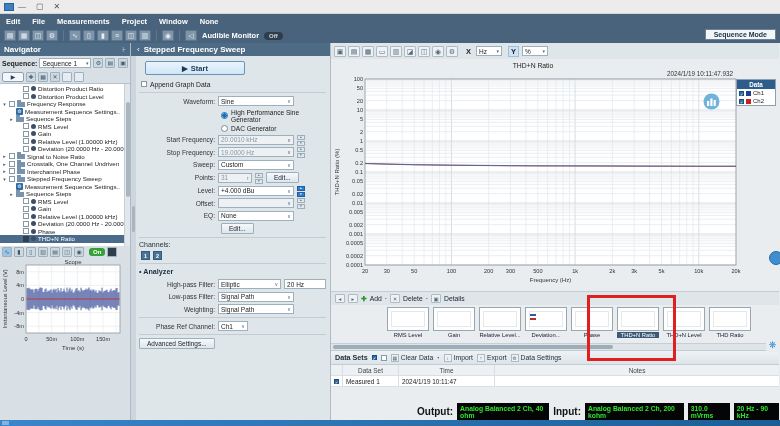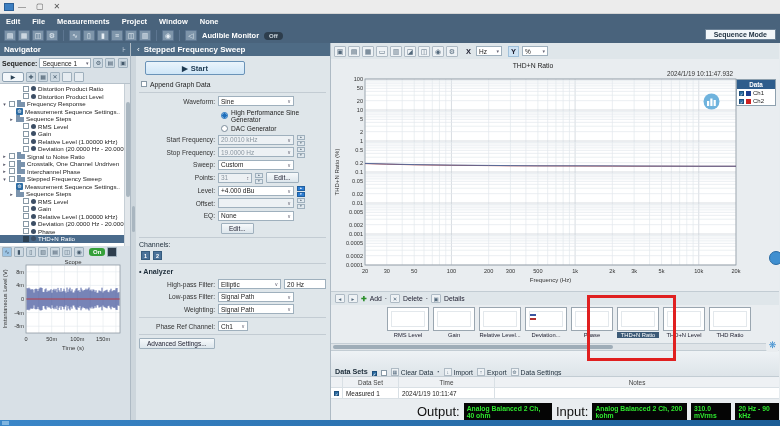--- a/index.html
+++ b/index.html
@@ -110,34 +110,34 @@
   .plus { color:#2c8f2c; font-weight:bold; }
   .tilesrow { height:38px; display:flex; align-items:flex-start; gap:4px; padding:2px 0 0 56px; background:#e9edf0; }
   .tile { width:42px; }
   .tbox { width:42px; height:24px; background:#fff; border:1px solid #9aa6b0; position:relative; }
   .tbox:after { content:""; position:absolute; inset:3px; border:1px solid #e3e8ec; }
   .tmark { position:absolute; left:4px; top:6px; width:6px; height:2px; }
   .tlabel2 { font-size:5.8px; text-align:center; margin-top:1px; white-space:nowrap; overflow:hidden; color:#223;}
   .tile.sel .tlabel2 { background:#3c5a77; color:#fff; }
   .hscroll { height:7px; background:#dfe4e8; border-top:1px solid #c6cfd6; position:relative; }
   .hthumb { position:absolute; top:1px; left:2px; width:280px; height:4px; background:#9fadb8; border-radius:2px;}
-  .dsbar { height:26px; display:flex; align-items:flex-end; gap:4px; padding:0 4px; background:linear-gradient(#eef2f5,#dde4e9);
+  .dsbar { height:14px; display:flex; align-items:center; gap:4px; padding:0 4px; background:linear-gradient(#eef2f5,#dde4e9);
     border-top:1px solid #c2ccd3; font-size:7.2px; font-weight:bold; color:#1d2d3a; }
   .dsbar .item { display:flex; align-items:center; gap:2px; font-weight:normal; font-size:6.8px; }
   .dsbar .dico { width:8px; height:8px; background:#eef2f5; border:1px solid #aebac4; font-size:5px;
     line-height:7px; text-align:center; color:#53697c; }
   .dstable { background:#fff; border-top:1px solid #c2ccd3; }
   .dsrowh, .dsrow { display:flex; height:11px; align-items:center; border-bottom:1px solid #d9e0e5; }
   .dsrowh { background:#eef1f4; }
   .dcell { border-right:1px solid #d9e0e5; height:100%; display:flex; align-items:center; padding:0 3px; font-size:6.4px; }
   .dsrowh .dcell { justify-content:center; color:#444; }
   .c0{ width:12px; flex:0 0 12px; justify-content:center;} .c1{ width:56px; flex:0 0 56px;} .c2{ width:96px; flex:0 0 96px;} .c3{ flex:1; border-right:none;}
   .rfiller { flex:1; background:#e9edf0; }
   .statusrow { height:17px; display:flex; align-items:center; gap:4px; padding-left:86px; background:#e9edf0; }
-  .stlabel { font-weight:normal; font-size:13px; color:#111; }
+  .stlabel { font-weight:bold; font-size:10px; color:#111; }
   .badge { background:#050505; color:#2ee52e; font-weight:bold; font-size:6.8px; padding:1.5px 3px; }
   .redbox { position:absolute; left:256px; top:252px; width:89px; height:66px; border:3px solid #e02020; z-index:6; }
   .pawbtn { position:absolute; right:0px; top:296px; width:13px; height:13px; border-radius:3px;
     background:#e9edf0; color:#3f8fd0; font-size:9px; line-height:13px; text-align:center; z-index:7;}
   .footer { height:6px; background:linear-gradient(90deg,#3a86c8,#1c5d96); position:relative; }
   .footer .fic { position:absolute; left:2px; top:1px; width:7px; height:4px; background:#7fb5e0; }
   svg text { font-family:"Liberation Sans", sans-serif; }
 </style>
 </head>
 <body>

